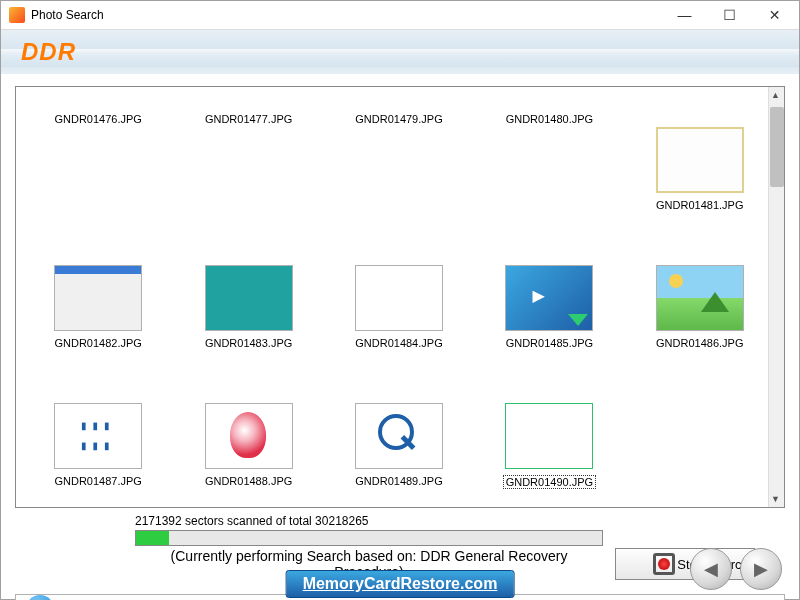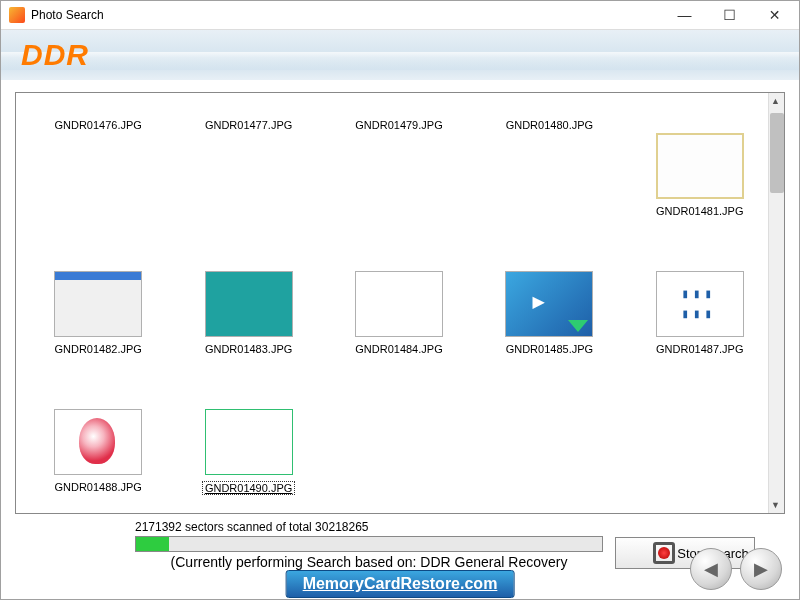--- a/index.html
+++ b/index.html
@@ -7,32 +7,32 @@
 
 .window { width: 800px; height: 600px; display: flex; flex-direction: column; border: 1px solid #a0a0a0; }
 
 .titlebar { height: 30px; background: #fff; display: flex; align-items: center; padding: 0 2px; border-bottom: 1px solid #ddd; }
 .titlebar .app-icon { width: 16px; height: 16px; margin: 0 6px; background: linear-gradient(135deg,#f7b733,#fc4a1a); border-radius: 2px; }
 .titlebar .title { font-size: 12px; flex: 1; }
 .titlebar .winbtn { width: 45px; height: 28px; display: flex; align-items: center; justify-content: center; font-size: 14px; color: #333; }
 
 .header-band { height: 90px; background: linear-gradient(180deg, #e8f0f6 0%, #d8e6f0 45%, #c8dcea 55%, #e8f0f6 100%); position: relative; padding: 8px 20px; }
 .header-band .stripe { position: absolute; left: 0; right: 0; top: 44%; height: 18px; background: linear-gradient(180deg, rgba(255,255,255,0.7), rgba(200,220,235,0.3)); }
-.logo { font-size: 30px; font-weight: 800; color: #ff7b00; font-style: italic; letter-spacing: 1px; position: relative; z-index: 1; font-family: Arial, sans-serif; }
+.logo { font-size: 24px; font-weight: 800; color: #ff7b00; font-style: italic; letter-spacing: 1px; position: relative; z-index: 1; font-family: Arial, sans-serif; }
 .subtitle { font-size: 18px; color: #0a7bc2; font-weight: 600; position: relative; z-index: 1; margin-top: 6px; }
 
 .content { flex: 1; padding: 12px 14px 6px 14px; display: flex; flex-direction: column; }
 
 .results-panel { flex: 1; border: 1px solid #888; background: #fff; position: relative; overflow: hidden; }
 .results-grid { display: grid; grid-template-columns: repeat(5, 1fr); gap: 2px 2px; padding: 4px 10px 4px 8px; }
 .thumb-item { display: flex; flex-direction: column; align-items: center; height: 120px; margin-top: 16px; }
 .thumb-item.row0 { height: 22px; justify-content: flex-start; }
 .thumb-box { width: 88px; height: 66px; border: 1px solid #b0b0b0; background: #f4f4f4; margin-top: 20px; display: flex; align-items: center; justify-content: center; overflow: hidden; }
 .thumb-label { font-size: 11px; margin-top: 6px; text-align: center; }
-.thumb-item.selected .thumb-label { border: 1px dotted #333; padding: 0 2px; text-decoration: underline; }
+.thumb-item.selected .thumb-label { border: 1px dotted #333; padding: 0 2px; }
 .scrollbar { position: absolute; right: 0; top: 0; width: 16px; height: 100%; background: #f0f0f0; border-left: 1px solid #ddd; }
 .scroll-thumb { position: absolute; top: 20px; width: 14px; left: 1px; height: 80px; background: #c0c0c0; border-radius: 2px; }
 .scroll-arrow { position: absolute; left: 2px; font-size: 9px; color: #555; }
 
 .thumb-blank { background: #fdfdfd; border: 2px solid #e0d090; }
 .thumb-window { background: linear-gradient(180deg,#3a7bd5 0%, #3a7bd5 12%, #f0f0f0 12%, #f0f0f0 100%); }
 .thumb-map { background: #1fa2a0; }
 .thumb-map::after { content: ""; }
 .thumb-dialogs { background: #fff; }
 .thumb-media { background: linear-gradient(135deg,#3ba7e0,#1e5fa8); position: relative; }
@@ -43,21 +43,21 @@
 .thumb-landscape::after { content:""; position:absolute; right:14px; top:26px; width:0; height:0; border-left:14px solid transparent; border-right:14px solid transparent; border-bottom:20px solid #3b8f2e; }
 .thumb-barcodes { background:#fff; }
 .thumb-barcodes::after { content:"▮▮▮\A▮▮▮"; white-space:pre; font-size:10px; color:#1e5fa8; letter-spacing:6px; line-height:20px; }
 .thumb-flower { background:#fff; position:relative; }
 .thumb-flower::after { content:""; position:absolute; left:24px; top:8px; width:36px; height:46px; background: radial-gradient(circle at 40% 40%, #fff 0%, #f7b5c0 30%, #e02f4a 70%); border-radius: 50% 50% 45% 45%; }
 .thumb-mag { background:#fff; position:relative; }
 .thumb-mag::after { content:""; position:absolute; left:22px; top:10px; width:28px; height:28px; border:4px solid #1e5fa8; border-radius:50%; }
 .thumb-mag::before { content:""; position:absolute; left:44px; top:36px; width:16px; height:5px; background:#1e5fa8; transform:rotate(45deg); }
 .thumb-app { background:#fff; border:1px solid #2fbf71; }
 
-.progress-row { display: flex; align-items: center; margin-top: 6px; gap: 12px; }
+.progress-row { display: flex; align-items: flex-end; margin-top: 6px; gap: 12px; }
 .progress-col { flex: 1; padding-left: 120px; }
 .progress-text { font-size: 12px; text-align: left; margin-bottom: 2px; }
 .progress-bar { width: 100%; height: 16px; border: 1px solid #888; background: #e8e8e8; }
 .progress-fill { height: 100%; background: #2ecc40; width: 7%; }
 .progress-sub { font-size: 14px; text-align: center; margin-top: 2px; }
 
 .stop-btn { width: 140px; height: 32px; border: 1px solid #888; background: linear-gradient(180deg,#fefefe,#e8e8e8); display: flex; align-items: center; justify-content: center; gap: 2px; font-size: 13px; margin-right: 30px; padding-left: 32px; }
 .stop-btn .red-ring { width: 22px; height: 22px; border: 3px solid #555; border-radius: 3px; display:flex; align-items:center; justify-content:center; }
 .stop-btn .red-core { width: 12px; height: 12px; background: radial-gradient(circle,#ff4040,#b00000); border-radius: 50%; }
 
@@ -120,26 +120,34 @@
             <div class="thumb-box thumb-dialogs"></div>
             <div class="thumb-label">GNDR01484.JPG</div>
           </div>
           <div class="thumb-item">
             <div class="thumb-box thumb-media">
               <div class="dl"></div>
             </div>
             <div class="thumb-label">GNDR01485.JPG</div>
           </div>
           <div class="thumb-item">
+            <div class="thumb-box thumb-landscape"></div>
+            <div class="thumb-label">GNDR01486.JPG</div>
+          </div>
+          <div class="thumb-item">
             <div class="thumb-box thumb-barcodes"></div>
             <div class="thumb-label">GNDR01487.JPG</div>
           </div>
           <div class="thumb-item">
             <div class="thumb-box thumb-flower"></div>
             <div class="thumb-label">GNDR01488.JPG</div>
+          </div>
+          <div class="thumb-item">
+            <div class="thumb-box thumb-mag"></div>
+            <div class="thumb-label">GNDR01489.JPG</div>
           </div>
           <div class="thumb-item selected">
             <div class="thumb-box thumb-app"></div>
             <div class="thumb-label">GNDR01490.JPG</div>
           </div>
         </div>
       <div class="scrollbar">
         <div class="scroll-arrow" style="top:3px;">▲</div>
         <div class="scroll-thumb"></div>
         <div class="scroll-arrow" style="bottom:3px;">▼</div>

